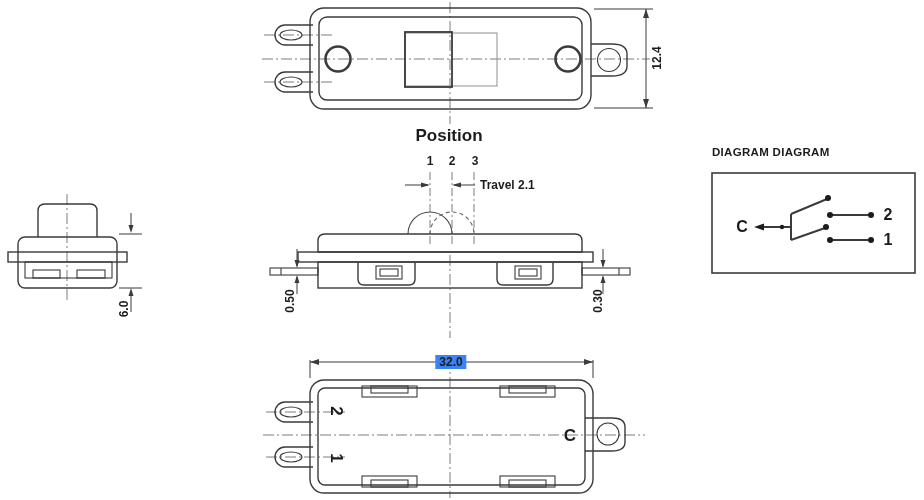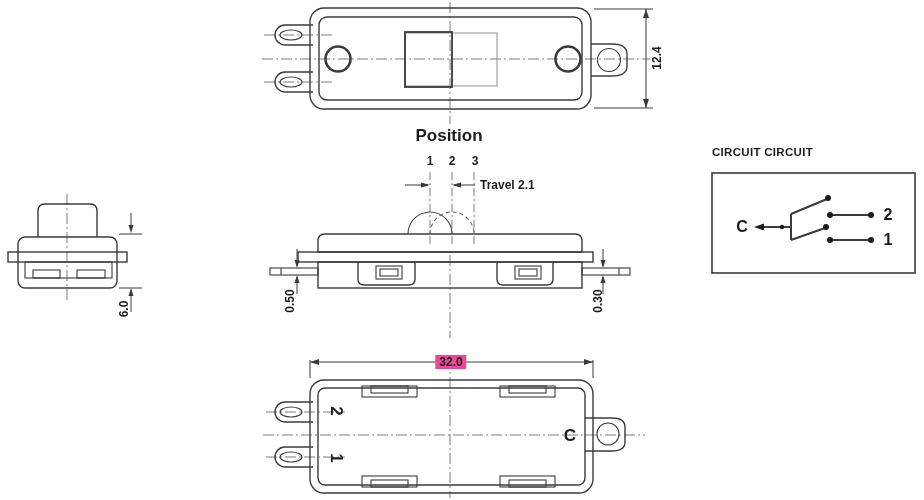--- a/index.html
+++ b/index.html
@@ -9,21 +9,21 @@
   }
   #linework{position:absolute;left:0;top:0;}
   .lbl{position:absolute;font-weight:bold;white-space:nowrap;color:#1c1c1c;}
   .c{transform:translate(-50%,-50%);}
   .rot-ccw{transform:translate(-50%,-50%) rotate(-90deg);}
   .rot-cw{transform:translate(-50%,-50%) rotate(90deg);}
   .fs17{font-size:17px;}
   .fs16{font-size:16px;}
   .fs12{font-size:12px;}
   .fs11{font-size:11.5px;letter-spacing:.3px;}
-  .dimbg{background:#ec4899;padding:0 4px;}
+  .dimbg{background:#3b82f6;padding:0 4px;}
 </style>
 </head>
 <body>
 
 <div id="stage">
 
   <svg id="linework" width="924" height="500" viewBox="0 0 924 500" fill="none" stroke="#3b3b3b" stroke-width="1.4">
 
     <g>
 
@@ -191,18 +191,18 @@
   <div class="lbl rot-ccw fs12" style="left:657px;top:58px;">12.4</div>
   <div class="lbl rot-ccw fs12" style="left:290px;top:301px;">0.50</div>
   <div class="lbl rot-ccw fs12" style="left:598px;top:301px;">0.30</div>
   <div class="lbl rot-ccw fs12" style="left:124px;top:309px;">6.0</div>
   <div class="lbl c fs12 dimbg" style="left:451px;top:362px;">32.0</div>
 
   <div class="lbl rot-cw fs17" style="left:336px;top:411px;">2</div>
   <div class="lbl rot-cw fs17" style="left:336px;top:458px;">1</div>
   <div class="lbl c fs17" style="left:570px;top:436px;">C</div>
 
-  <div class="lbl fs11" style="left:712px;top:146px;">CIRCUIT CIRCUIT</div>
+  <div class="lbl fs11" style="left:712px;top:146px;">DIAGRAM DIAGRAM</div>
   <div class="lbl c fs16" style="left:742px;top:227px;">C</div>
   <div class="lbl c fs16" style="left:888px;top:215px;">2</div>
   <div class="lbl c fs16" style="left:888px;top:240px;">1</div>
 
 </div>
 
 </body></html>

